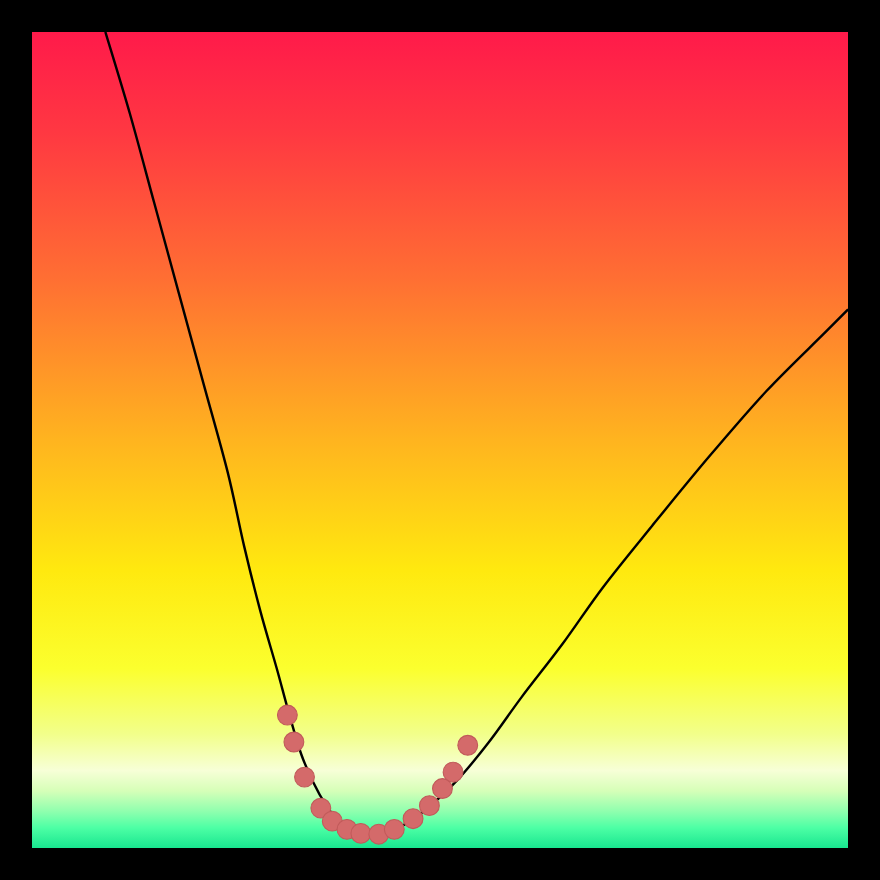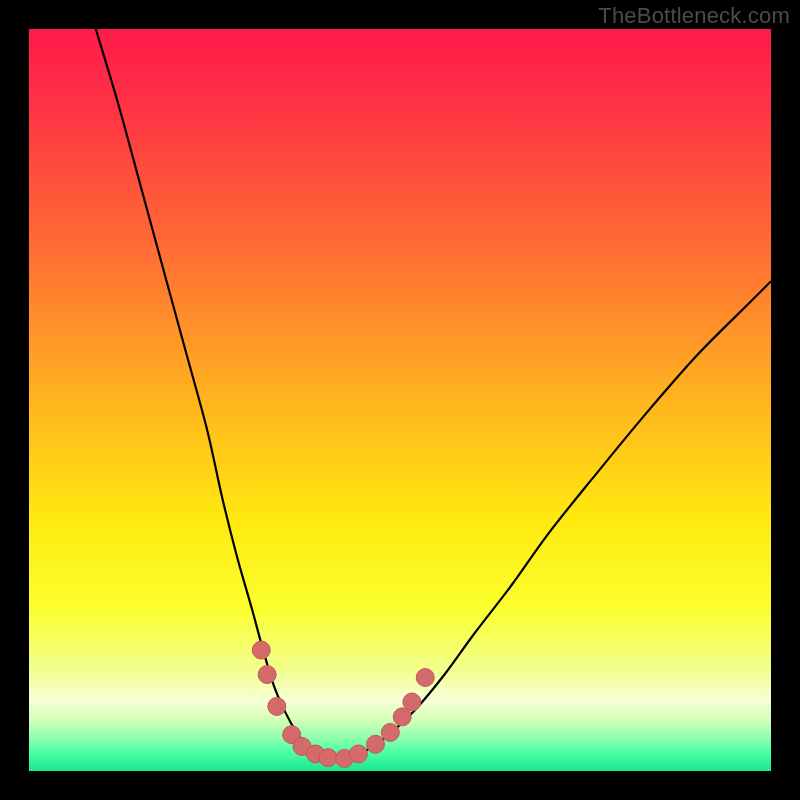--- a/index.html
+++ b/index.html
@@ -74,14 +74,13 @@
           <circle cx="315.34999999999997" cy="729.386" r="9" fill="#d46a6a" stroke="#c15a5a" stroke-width="1"></circle>
           <circle cx="329.448" cy="724.934" r="9" fill="#d46a6a" stroke="#c15a5a" stroke-width="1"></circle>
           <circle cx="346.514" cy="715.288" r="9" fill="#d46a6a" stroke="#c15a5a" stroke-width="1"></circle>
           <circle cx="361.35400000000004" cy="703.4159999999999" r="9" fill="#d46a6a" stroke="#c15a5a" stroke-width="1"></circle>
           <circle cx="373.226" cy="687.8340000000001" r="9" fill="#d46a6a" stroke="#c15a5a" stroke-width="1"></circle>
           <circle cx="382.872" cy="672.994" r="9" fill="#d46a6a" stroke="#c15a5a" stroke-width="1"></circle>
           <circle cx="396.228" cy="648.508" r="9" fill="#d46a6a" stroke="#c15a5a" stroke-width="1"></circle>
         </g>
     </svg>
   </div>
-  <div class="watermark">TheBottleneck.com</div>
 </div>
 
 </body></html>

